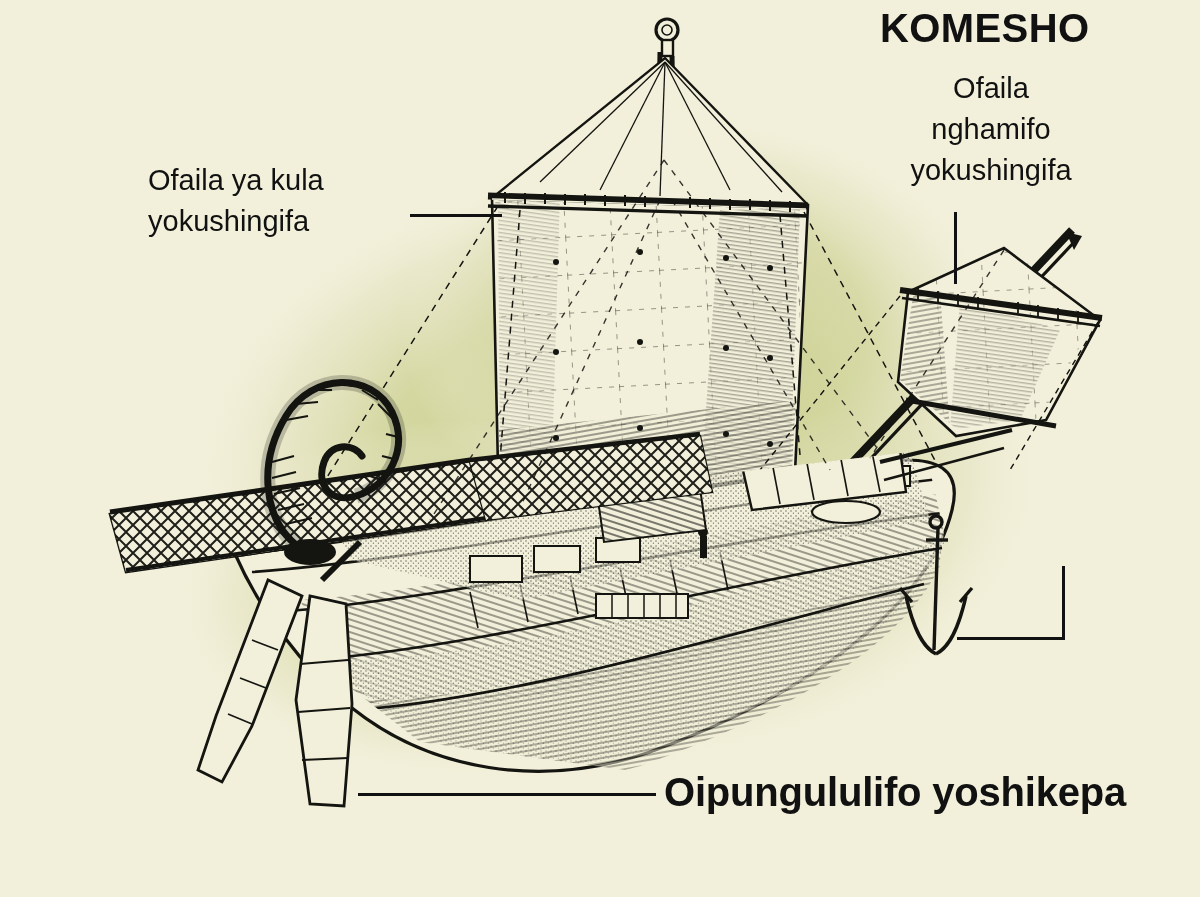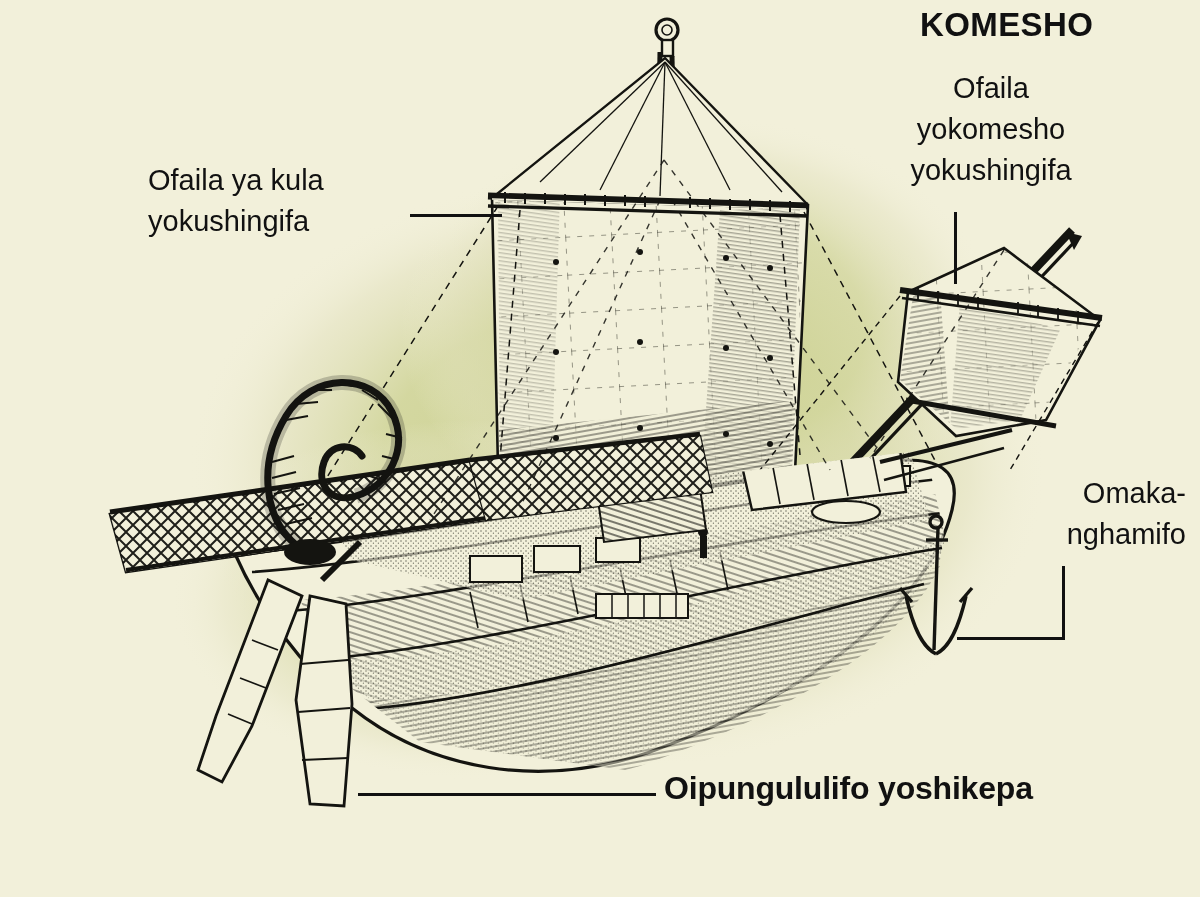--- a/index.html
+++ b/index.html
@@ -19,28 +19,28 @@
   #art{position:absolute;left:0;top:0;width:1200px;height:897px;}
 
   .lbl{position:absolute;color:#111;white-space:pre-line;}
   .hd{font-weight:bold;letter-spacing:.4px;}
 
   
   #lbl-konima-head{left:92px;top:100px;font-size:33px;}
   #lbl-konima-sub{left:148px;top:160px;font-size:29px;line-height:1.42;text-align:left;width:258px;}
 
   
-  #lbl-komesho-head{left:880px;top:6px;font-size:33px;margin-left:40px;}
+  #lbl-komesho-head{left:880px;top:6px;font-size:40px;}
   #lbl-komesho-sub{left:862px;top:68px;font-size:29px;line-height:1.42;text-align:center;width:258px;}
 
   
   #lbl-omaka{left:1000px;top:473px;font-size:29px;line-height:1.40;text-align:right;width:186px;}
 
   
-  #lbl-oipun{left:664px;top:770px;font-size:32px;font-weight:bold;letter-spacing:-.2px;}
+  #lbl-oipun{left:664px;top:770px;font-size:40px;font-weight:bold;letter-spacing:-.2px;}
 
   .leader{position:absolute;background:#111;}
   #leader-konima{left:410px;top:214px;width:92px;height:3px;}
   #leader-komesho{left:954px;top:212px;width:3px;height:72px;}
   #leader-omaka-v{left:1062px;top:566px;width:3px;height:74px;}
   #leader-omaka-h{left:957px;top:637px;width:108px;height:3px;}
   #leader-oipun{left:358px;top:793px;width:298px;height:3px;}
 </style>
 </head>
 <body>
@@ -381,25 +381,23 @@
       <path d="M1004 250 L870 458"></path>
     </g>
   </svg>
 
   <div class="lbl" id="lbl-konima-sub">Ofaila ya kula
 yokushingifa</div>
   <div class="leader" id="leader-konima"></div>
 
   <div class="lbl hd" id="lbl-komesho-head">KOMESHO</div>
   <div class="lbl" id="lbl-komesho-sub">Ofaila
-yokomesho
+nghamifo
 yokushingifa</div>
   <div class="leader" id="leader-komesho"></div>
 
-  <div class="lbl" id="lbl-omaka">Omaka-
-nghamifo</div>
   <div class="leader" id="leader-omaka-v"></div>
   <div class="leader" id="leader-omaka-h"></div>
 
   <div class="lbl" id="lbl-oipun">Oipungululifo yoshikepa</div>
   <div class="leader" id="leader-oipun"></div>
 
 </div>
 
 </body></html>

